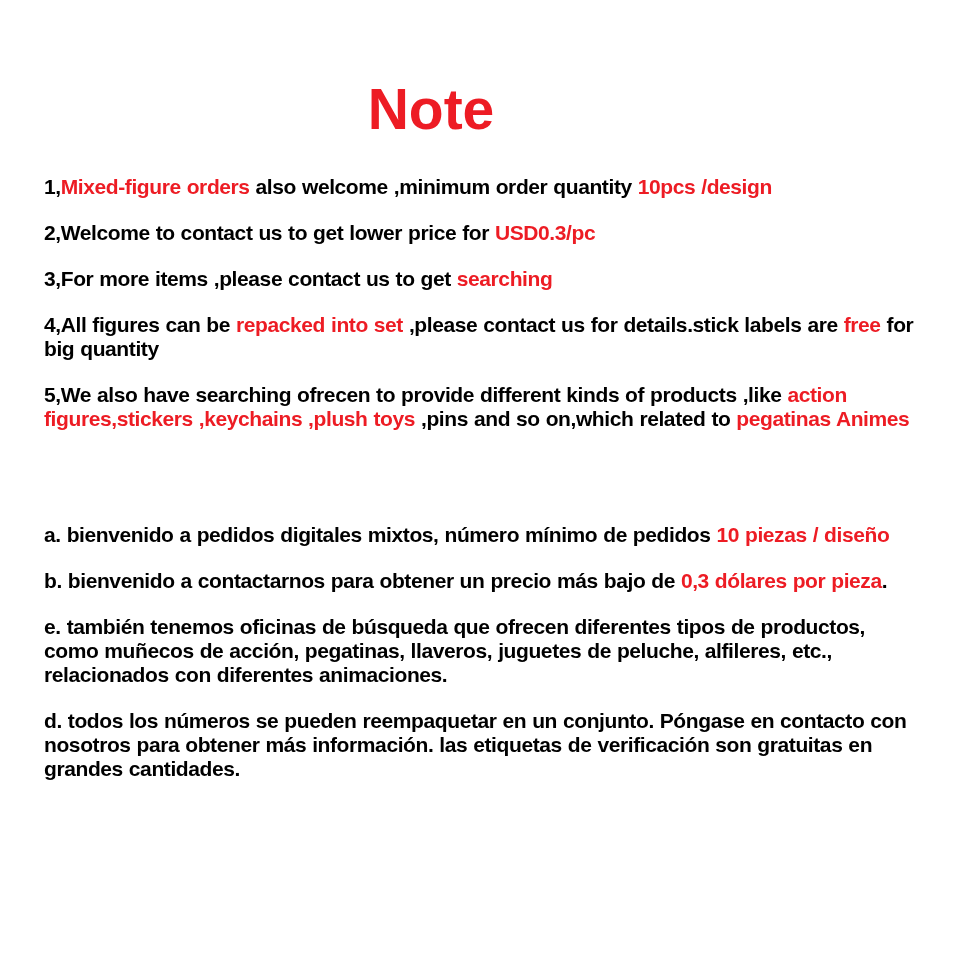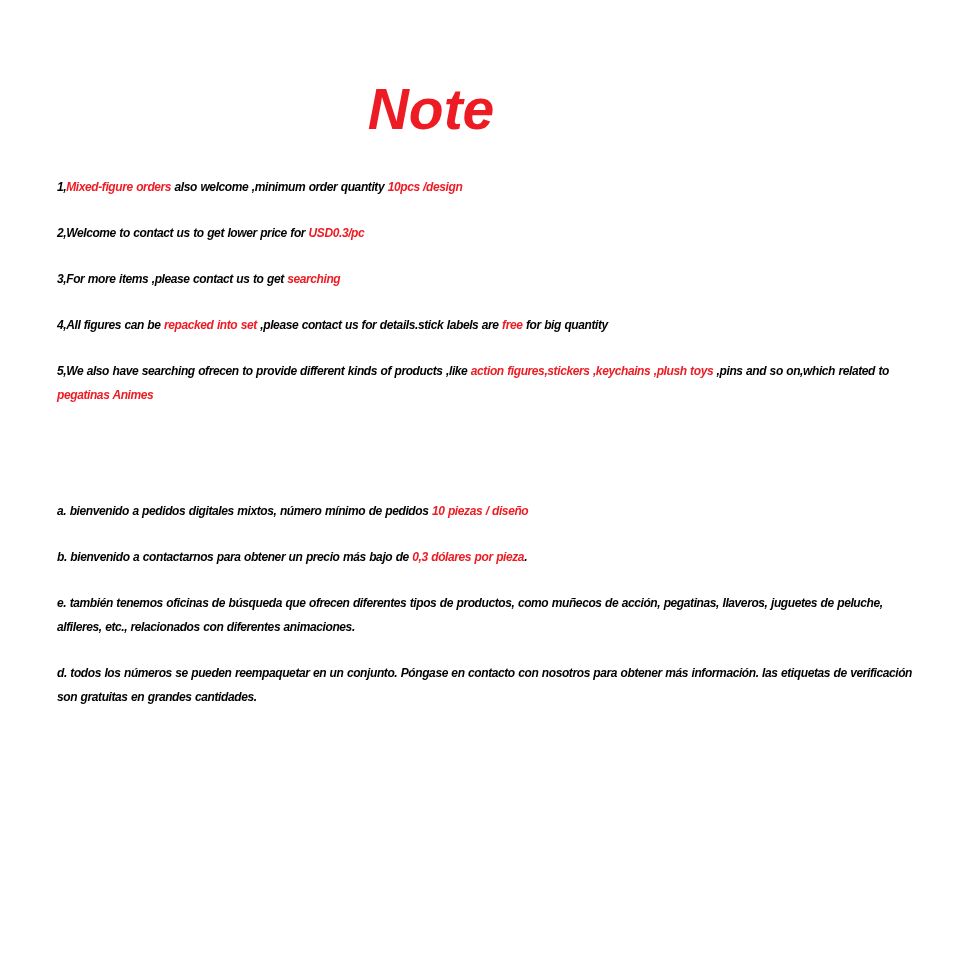--- a/index.html
+++ b/index.html
@@ -13,21 +13,20 @@
     overflow: hidden;
     font-family: "Liberation Sans", sans-serif;
     font-weight: bold;
   }
   .page {
     box-sizing: border-box;
     width: 960px;
     height: 960px;
     padding-left: 44px;
     padding-right: 40px;
-    font-style: italic;
   }
   .title-wrap {
     width: 774px;
     text-align: center;
     padding-top: 78px;
   }
   .page-title {
     display: inline-block;
     font-size: 57px;
     line-height: 63px;
@@ -38,24 +37,24 @@
     margin: 0;
     padding: 0;
   }
   .english-notes {
     margin-top: 34px;
   }
   .spanish-notes {
     margin-top: 92px;
   }
   .note {
-    font-size: 12px;
+    font-size: 21px;
     line-height: 24px;
     letter-spacing: -0.4px;
-    margin: 0 0 22px 13px;
+    margin: 0 0 22px 0;
     color: var(--black-color, #000000);
     word-spacing: 0.5px;
   }
   .note span.red   { color: var(--red-color, #ed1c24); }
   .note span.black { color: var(--black-color, #000000); }
 </style>
 </head>
 <body style="background: rgb(255, 255, 255);">
 
 <div class="page">

